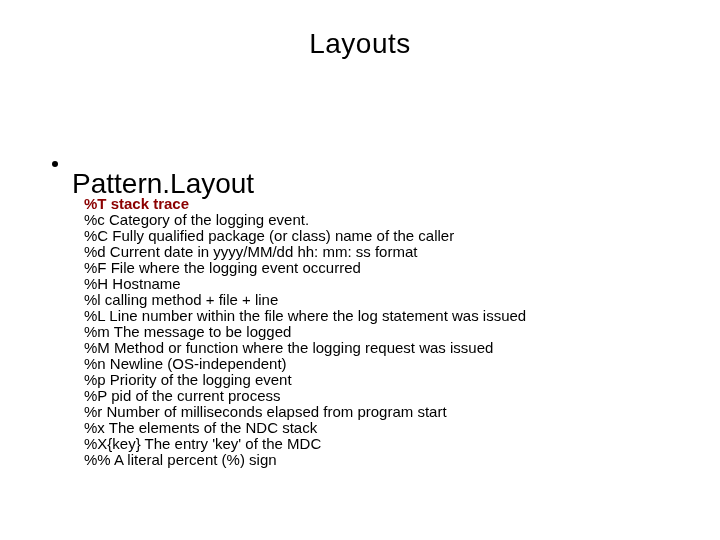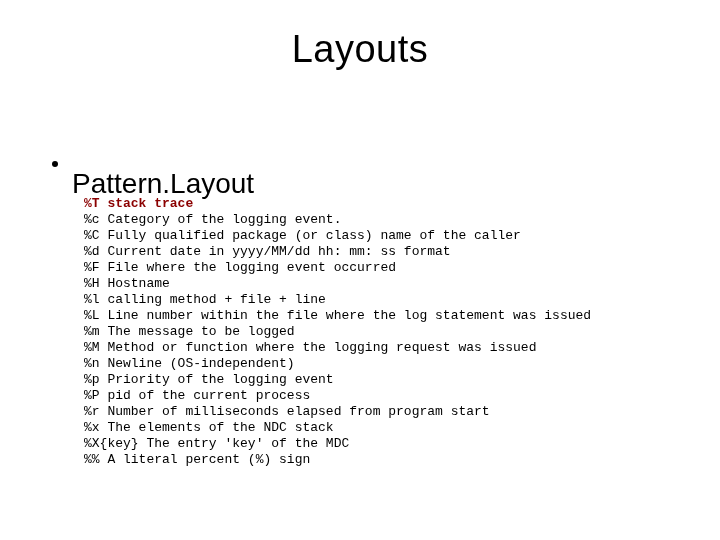--- a/index.html
+++ b/index.html
@@ -12,21 +12,21 @@
     color: #000;
   }
   .slide {
     width: 720px;
     height: 540px;
     position: relative;
     box-sizing: border-box;
   }
   .title {
     text-align: center;
-    font-size: 38px;
+    font-size: 28px;
     font-weight: 400;
     padding-top: 28px;
     letter-spacing: 0.5px;
   }
   .bullet-row {
     position: absolute;
     top: 130px;
     left: 52px;
     display: flex;
     align-items: center;
@@ -41,22 +41,22 @@
   }
   .bullet-text {
     font-size: 28px;
     line-height: 1;
     margin-top: 40px;
   }
   .code-block {
     position: absolute;
     top: 196px;
     left: 84px;
-    font-family: Liberation Mono, monospace;
-    font-size: 13px;
+    font-family: Liberation Sans, sans-serif;
+    font-size: 15px;
     line-height: 16px;
     white-space: pre;
     color: #000;
   }
   .code-block .first {
     font-weight: bold;
     color: #8b0000;
   }
 </style>
 </head>

